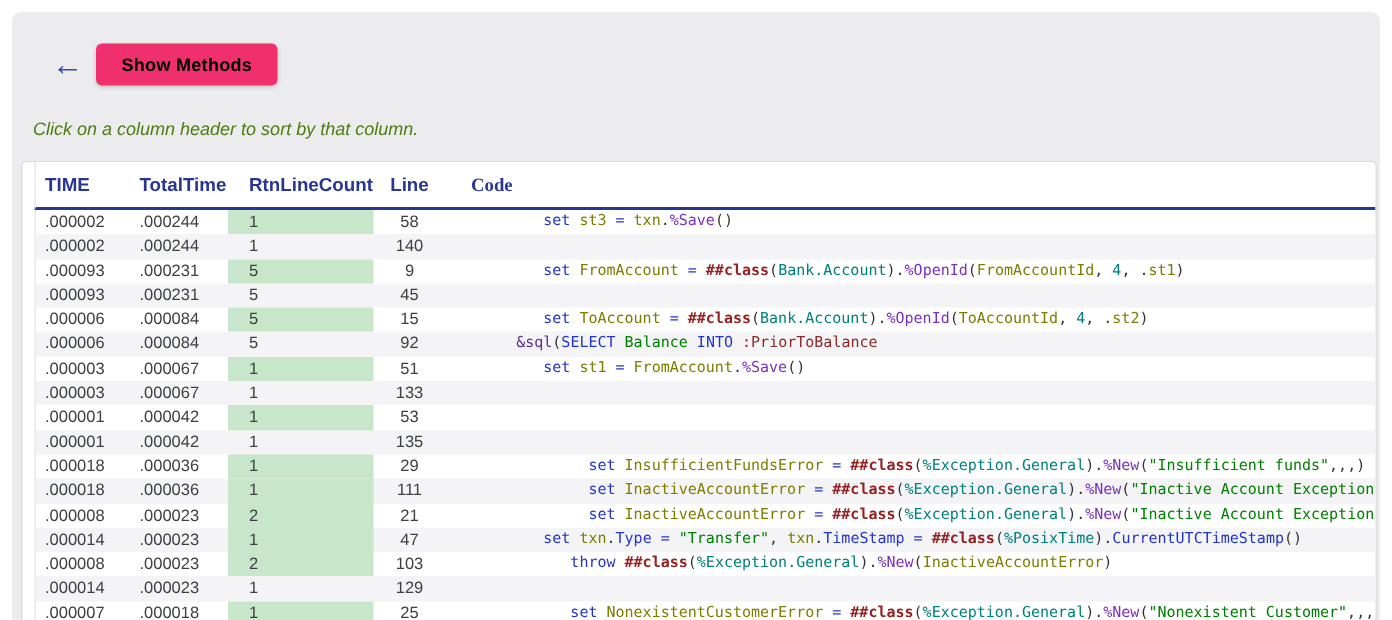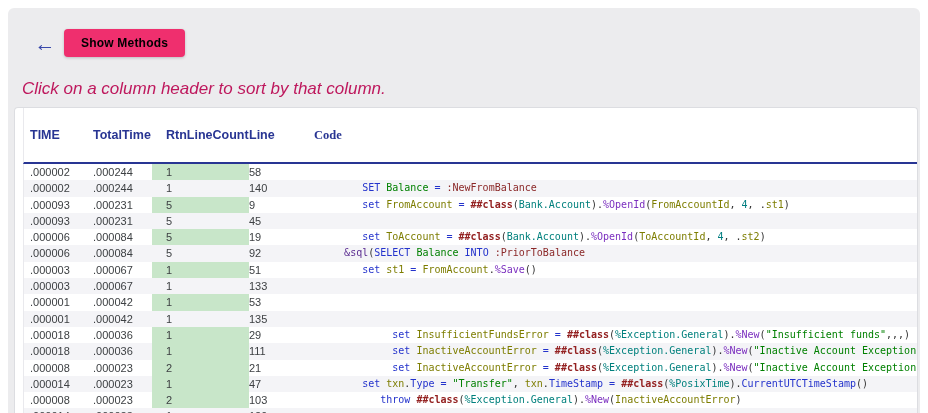--- a/index.html
+++ b/index.html
@@ -8,38 +8,38 @@
   .panel { position: absolute; left: 8px; top: 8px; width: 912px; height: 405px;
     background: var(--panel-bg, #ececee); border-radius: 6px 6px 0 0; }
   
   .back { position: absolute; left: 22px; top: 22px; width: 30px; height: 28px;
     color: var(--back-arrow, #3949ab); font-size: 21px; line-height: 28px; text-align: center;
     cursor: pointer; font-weight: bold; }
   .btn-pink { position: absolute; left: 56px; top: 21px; height: 28px; padding: 0 17px;
     background: var(--accent, #ef2f6e); color: #000000; border: none; border-radius: 4px;
     font-family: "Liberation Sans", sans-serif; font-size: 12px; font-weight: bold;
     letter-spacing: 0.2px; cursor: pointer; box-shadow: 0 1px 3px rgba(0,0,0,0.2); }
-  .hint { position: absolute; left: 14px; top: 71px; font-style: italic; font-size: 17px;
-    color: #be185d; }
+  .hint { position: absolute; left: 14px; top: 71px; font-style: italic; font-size: 12px;
+    color: #4d7c0f; }
   
   .card { position: absolute; left: 6px; top: 99px; width: 904px; height: 330px;
     background: #ffffff; border: 1px solid #dcdde1; border-bottom: none;
     border-radius: 4px 4px 0 0; padding-left: 8px; overflow: hidden; }
-  .thead { display: flex; height: 56px; align-items: center;
+  .thead { display: flex; height: 32px; align-items: center;
     border-bottom: 2px solid var(--indigo, #283593); border-left: 1px solid #e9e9ed; }
   .th { font-size: 12.5px; font-weight: bold; color: var(--indigo, #283593);
     white-space: nowrap; overflow: hidden; cursor: pointer; }
   .tbody { border-left: 1px solid #e9e9ed; }
   .tr { display: flex; height: 16.3px; line-height: 16.4px; font-size: 11px; color: #3d4043; }
   .tr.even { background: var(--stripe, #f4f4f7); }
   .td { overflow: hidden; white-space: nowrap; }
   .col-time  { width: 62px; padding-left: 6px; }
   .col-total { width: 66px; padding-left: 7px; }
   .col-rtn   { width: 97px; padding-left: 14px; }
-  .col-line  { width: 55px; text-align: left; padding-right: 7px; }
+  .col-line  { width: 55px; text-align: center; padding-right: 7px; }
   .col-code  { flex: 1; padding-left: 10px; font-family: Liberation Serif, serif; }
   .green { background: var(--green, #c8e6c9); }
   .code { font-family: "DejaVu Sans Mono", monospace; font-size: 10px; white-space: pre; }
 </style>
 <style>.c-kw{color:#2433cc;}.c-op{color:#2433cc;}.c-var{color:#7d7d00;}.c-sys{color:#7b2fbf;}.c-meth{color:#2433cc;}.c-cls{color:#942222;font-weight:bold;}.c-cn{color:#00807d;}.c-num{color:#007d80;}.c-str{color:#008000;}.c-hv{color:#8b2828;}.c-fld{color:#008000;}.c-amp{color:#5b2d91;}.c-pl{color:#333333;}</style></head>
 <body>
 
 <div class="panel">
   <span class="back">←</span>
   <button class="btn-pink">Show Methods</button>
@@ -52,47 +52,47 @@
       <div class="th col-rtn">RtnLineCount</div>
       <div class="th col-line">Line</div>
       <div class="th col-code">Code</div>
     </div>
     <div class="tbody" id="tbody">
         <div class="tr odd">
           <div class="td col-time">.000002</div>
           <div class="td col-total">.000244</div>
           <div class="td col-rtn green">1</div>
           <div class="td col-line">58</div>
+          <div class="td col-code code"><span class="c-pl">        </span><span class="c-kw">set</span><span class="c-pl"> </span><span class="c-var">st3</span><span class="c-op"> = </span><span class="c-var">txn</span><span class="c-pl">.</span><span class="c-sys">%Save</span><span class="c-pl">()</span></div>
         </div>
         <div class="tr even">
           <div class="td col-time">.000002</div>
           <div class="td col-total">.000244</div>
           <div class="td col-rtn">1</div>
           <div class="td col-line">140</div>
-          <div class="td col-code code"><span class="c-pl">        </span><span class="c-kw">SET</span><span class="c-pl"> </span><span class="c-fld">Balance</span><span class="c-op"> = </span><span class="c-hv">:NewFromBalance</span></div>
         </div>
         <div class="tr odd">
           <div class="td col-time">.000093</div>
           <div class="td col-total">.000231</div>
           <div class="td col-rtn green">5</div>
           <div class="td col-line">9</div>
           <div class="td col-code code"><span class="c-pl">        </span><span class="c-kw">set</span><span class="c-pl"> </span><span class="c-var">FromAccount</span><span class="c-op"> = </span><span class="c-cls">##class</span><span class="c-pl">(</span><span class="c-cn">Bank.Account</span><span class="c-pl">).</span><span class="c-sys">%OpenId</span><span class="c-pl">(</span><span class="c-var">FromAccountId</span><span class="c-pl">, </span><span class="c-num">4</span><span class="c-pl">, .</span><span class="c-var">st1</span><span class="c-pl">)</span></div>
         </div>
         <div class="tr even">
           <div class="td col-time">.000093</div>
           <div class="td col-total">.000231</div>
           <div class="td col-rtn">5</div>
           <div class="td col-line">45</div>
           <div class="td col-code code"></div>
         </div>
         <div class="tr odd">
           <div class="td col-time">.000006</div>
           <div class="td col-total">.000084</div>
           <div class="td col-rtn green">5</div>
-          <div class="td col-line">19</div>
+          <div class="td col-line">15</div>
           <div class="td col-code code"><span class="c-pl">        </span><span class="c-kw">set</span><span class="c-pl"> </span><span class="c-var">ToAccount</span><span class="c-op"> = </span><span class="c-cls">##class</span><span class="c-pl">(</span><span class="c-cn">Bank.Account</span><span class="c-pl">).</span><span class="c-sys">%OpenId</span><span class="c-pl">(</span><span class="c-var">ToAccountId</span><span class="c-pl">, </span><span class="c-num">4</span><span class="c-pl">, .</span><span class="c-var">st2</span><span class="c-pl">)</span></div>
         </div>
         <div class="tr even">
           <div class="td col-time">.000006</div>
           <div class="td col-total">.000084</div>
           <div class="td col-rtn">5</div>
           <div class="td col-line">92</div>
           <div class="td col-code code"><span class="c-pl">     </span><span class="c-amp">&amp;sql</span><span class="c-pl">(</span><span class="c-kw">SELECT</span><span class="c-pl"> </span><span class="c-fld">Balance</span><span class="c-pl"> </span><span class="c-kw">INTO</span><span class="c-pl"> </span><span class="c-hv">:PriorToBalance</span></div>
         </div>
         <div class="tr odd">

